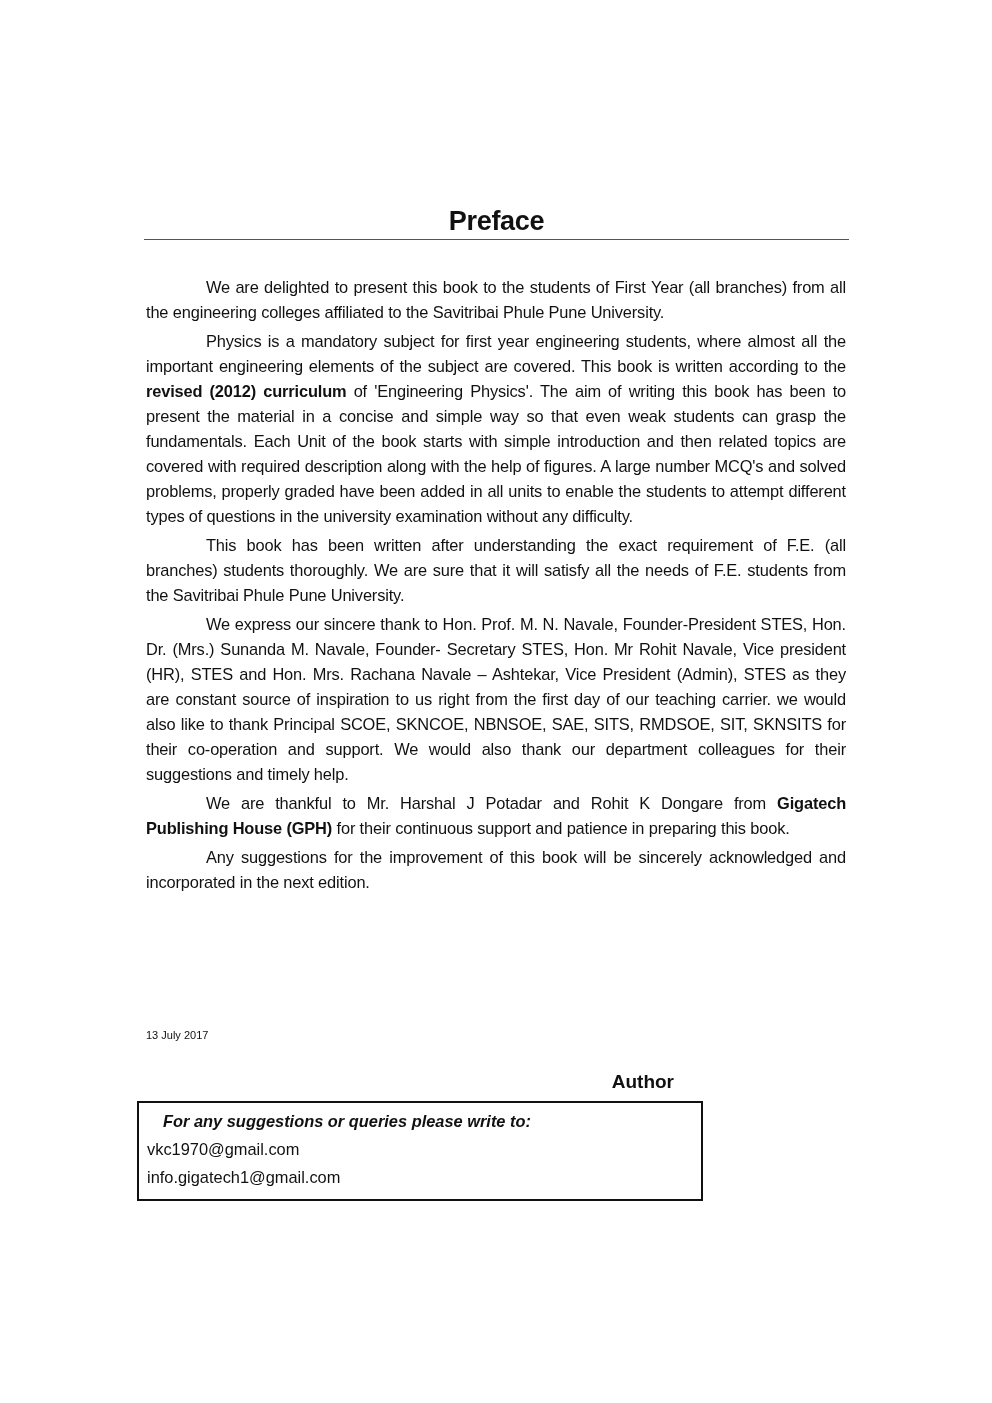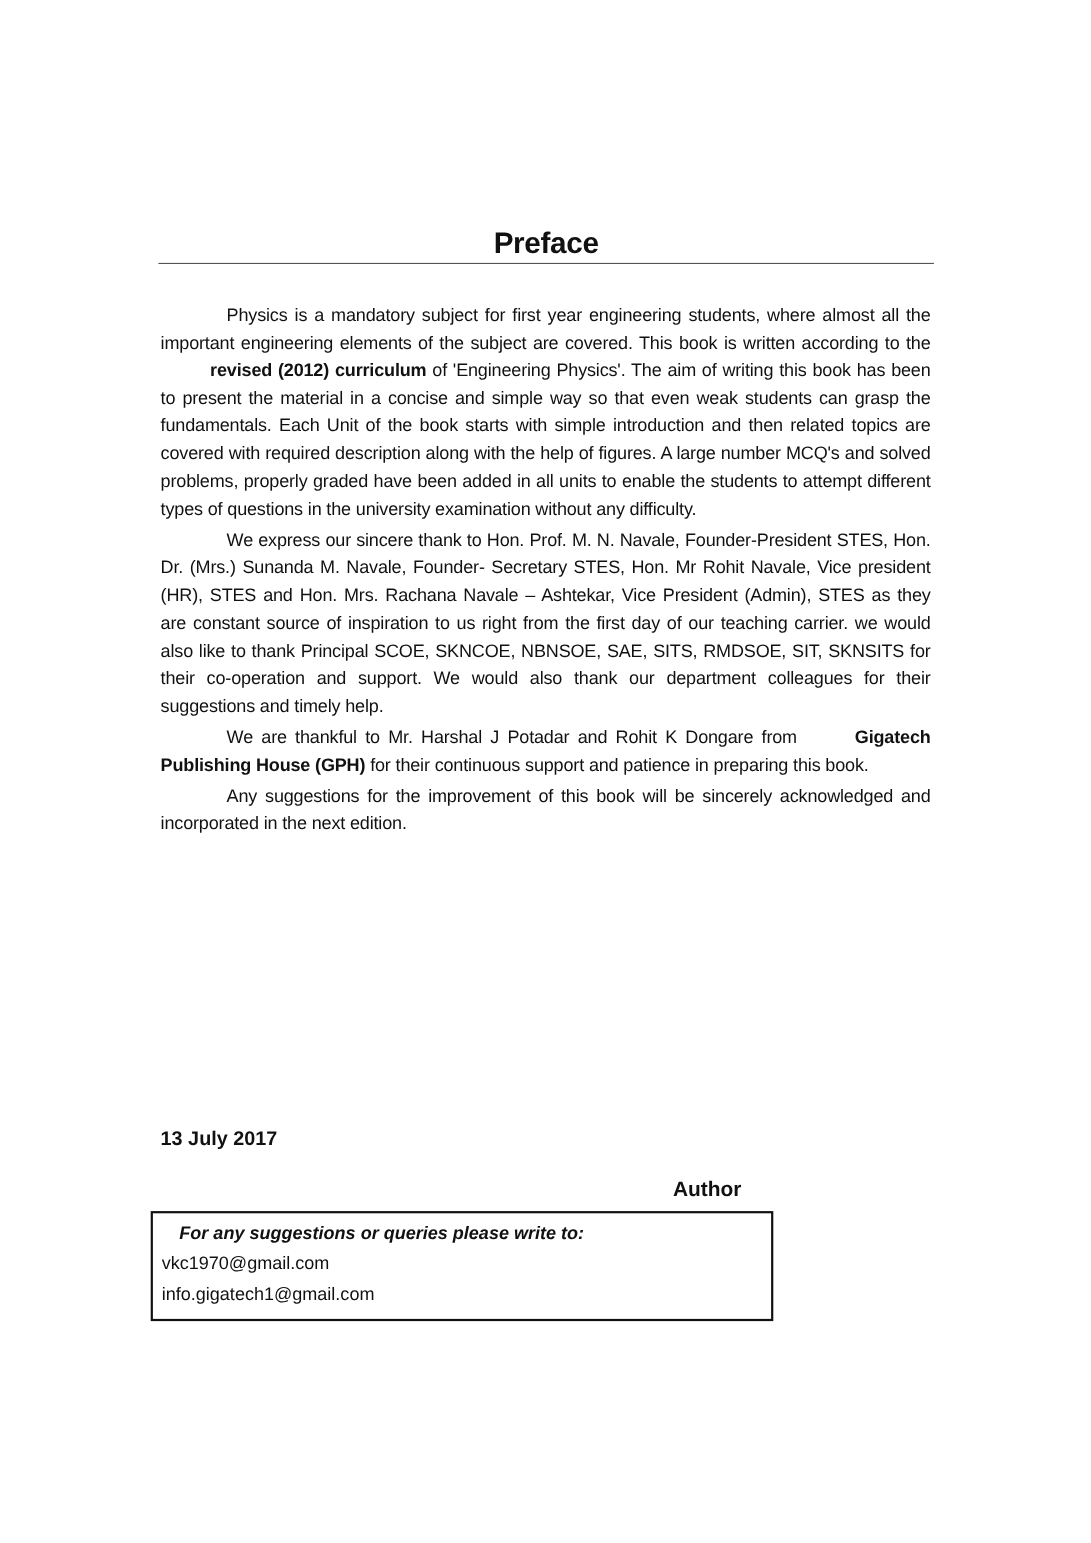--- a/index.html
+++ b/index.html
@@ -46,27 +46,27 @@
       top: 275px;
       font-size: 16.4px;
       line-height: 25.1px;
       text-align: justify;
       letter-spacing: -0.15px;
     }
     .body-text p {
       margin: 0 0 3.5px 0;
       text-indent: 60px;
     }
-    .body-text b { font-weight: bold; margin-left: 45px; }
+    .body-text b { font-weight: bold; }
     .date {
       position: absolute;
       left: 146px;
       top: 1024px;
-      font-weight: bold;
-      font-size: 18px;
+      font-weight: normal;
+      font-size: 11px;
       line-height: 22px;
     }
     .author {
       position: absolute;
       right: 146px;
       top: 1050px;
       font-weight: bold;
       font-size: 19px;
       line-height: 26px;
       margin-top: 19px;
@@ -101,21 +101,27 @@
   </style>
 </head>
 <body>
 
 <div class="page">
   <div class="title">Preface</div>
   <div class="title-rule"></div>
 
   <div class="body-text">
     <p>
+      <span>We are delighted to present this book to the students of First Year (all branches) from all the engineering colleges affiliated to the Savitribai Phule Pune University.</span>
+    </p>
+    <p>
       <span>Physics is a mandatory subject for first year engineering students, where almost all the important engineering elements of the subject are covered. This book is written according to the </span><b>revised (2012) curriculum</b><span> of 'Engineering Physics'. The aim of writing this book has been to present the material in a concise and simple way so that even weak students can grasp the fundamentals. Each Unit of the book starts with simple introduction and then related topics are covered with required description along with the help of figures. A large number MCQ's and solved problems, properly graded have been added in all units to enable the students to attempt different types of questions in the university examination without any difficulty.</span>
+    </p>
+    <p>
+      <span>This book has been written after understanding the exact requirement of F.E. (all branches) students thoroughly. We are sure that it will satisfy all the needs of F.E. students from the Savitribai Phule Pune University.</span>
     </p>
     <p>
       <span>We express our sincere thank to Hon. Prof. M. N. Navale, Founder-President STES, Hon. Dr. (Mrs.) Sunanda M. Navale, Founder- Secretary STES, Hon. Mr Rohit Navale, Vice president (HR), STES and Hon. Mrs. Rachana Navale – Ashtekar, Vice President (Admin), STES  as they are constant source of inspiration to us right from the first day of our teaching carrier. we would also like to thank Principal SCOE, SKNCOE, NBNSOE, SAE, SITS, RMDSOE, SIT, SKNSITS  for their co-operation and support. We would also thank our department colleagues for their suggestions and timely help.</span>
     </p>
     <p>
       <span>We are thankful to Mr. Harshal J Potadar and Rohit K Dongare from </span><b>Gigatech Publishing House (GPH)</b><span> for their continuous support and patience in preparing this book.</span>
     </p>
     <p>
       <span>Any suggestions for the improvement of this book will be sincerely acknowledged and incorporated in the next edition.</span>
     </p>

